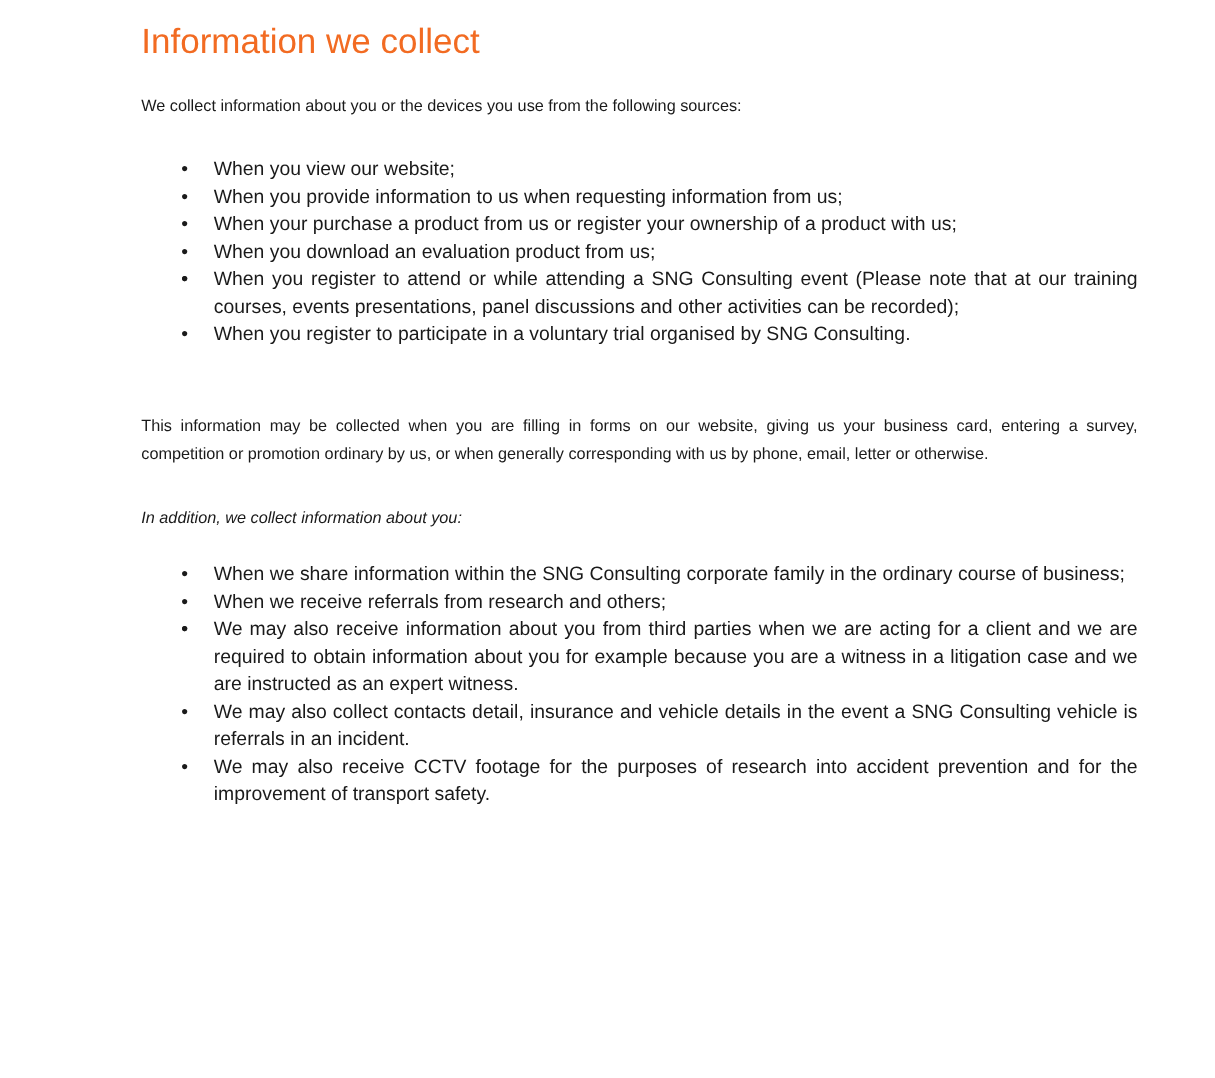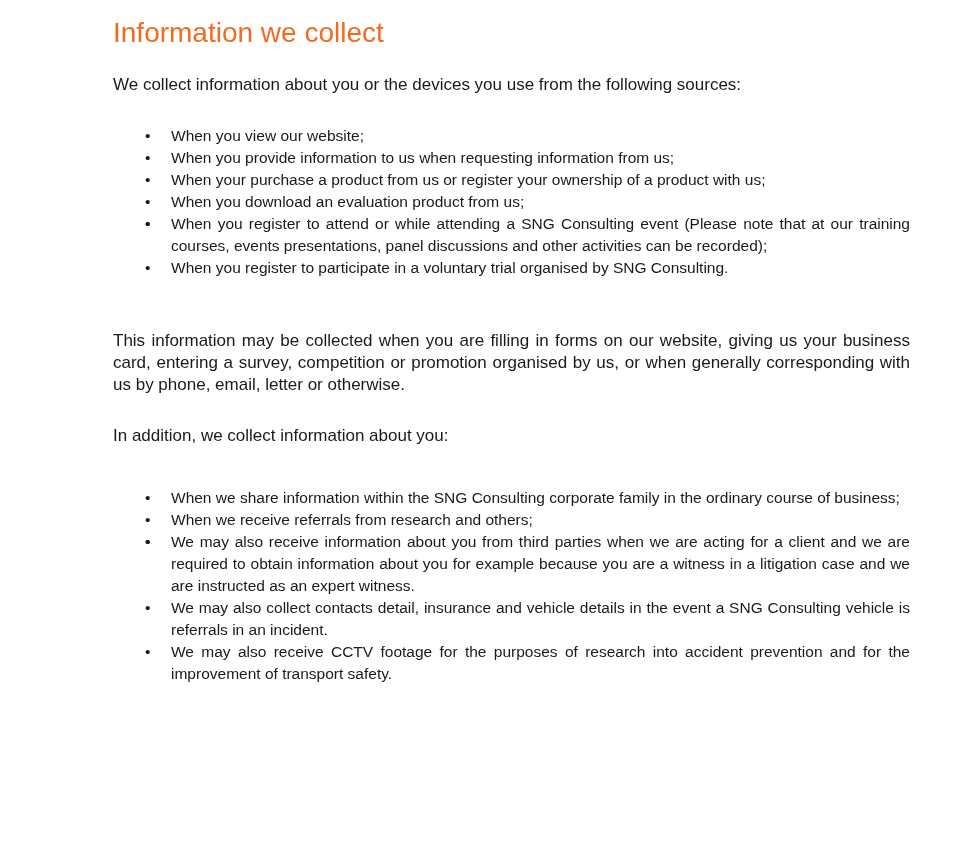--- a/index.html
+++ b/index.html
@@ -20,28 +20,28 @@
   }
   h1.doc-heading{
     color:var(--accent);
     font-size:28px;
     font-weight:400;
     line-height:34px;
     margin:0 0 24px 0;
     letter-spacing:0;
   }
   p.body-text{
-    font-size:17px;
+    font-size:13px;
     line-height:22px;
     color:var(--ink);
     text-align:justify;
   }
   p.intro{ margin-bottom:29px; }
   p.mid{ margin-bottom:29px; }
-  p.lead-in{ margin-bottom:40px; }
+  p.lead-in{ margin-bottom:24px;font-style:italic; }
   ul.bullet-list{
     list-style:none;
     margin:0;
     padding:0;
   }
   ul.list-1{ margin-bottom:51px; }
   li.bullet-item{
     position:relative;
     padding-left:58px;
     font-size:15.5px;
@@ -69,21 +69,21 @@
   <ul class="bullet-list list-1">
       <li class="bullet-item"><span class="bullet">•</span><span>When you view our website;</span></li>
       <li class="bullet-item"><span class="bullet">•</span><span>When you provide information to us when requesting information from us;</span></li>
       <li class="bullet-item"><span class="bullet">•</span><span>When your purchase a product from us or register your ownership of a product with us;</span></li>
       <li class="bullet-item"><span class="bullet">•</span><span>When you download an evaluation product from us;</span></li>
       <li class="bullet-item"><span class="bullet">•</span></li>
       <li class="bullet-item"><span class="bullet">•</span><span>When you register to attend or while attending a SNG Consulting event (Please note that at our training courses, events presentations, panel discussions and other activities can be recorded);</span></li>
       <li class="bullet-item"><span class="bullet">•</span><span>When you register to participate in a voluntary trial organised by SNG Consulting.</span></li>
     </ul>
 
-  <p class="body-text mid">This information may be collected when you are filling in forms on our website, giving us your business card, entering a survey, competition or promotion organised by us, or when generally corresponding with us by phone, email, letter or otherwise.</p>
+  <p class="body-text mid">This information may be collected when you are filling in forms on our website, giving us your business card, entering a survey, competition or promotion ordinary by us, or when generally corresponding with us by phone, email, letter or otherwise.</p>
 
   <p class="body-text lead-in">In addition, we collect information about you:</p>
 
   <ul class="bullet-list list-2">
       <li class="bullet-item"><span class="bullet">•</span><span>When we share information within the SNG Consulting corporate family in the ordinary course of business;</span></li>
       <li class="bullet-item"><span class="bullet">•</span><span>When we receive referrals from research and others;</span></li>
       <li class="bullet-item"><span class="bullet">•</span></li>
       <li class="bullet-item"><span class="bullet">•</span><span>We may also receive information about you from third parties when we are acting for a client and we are required to obtain information about you for example because you are a witness in a litigation case and we are instructed as an expert witness.</span></li>
       <li class="bullet-item"><span class="bullet">•</span><span>We may also collect contacts detail, insurance and vehicle details in the event a SNG Consulting vehicle is referrals in an incident.</span></li>
       <li class="bullet-item"><span class="bullet">•</span><span>We may also receive CCTV footage for the purposes of research into accident prevention and for the improvement of transport safety.</span></li>

